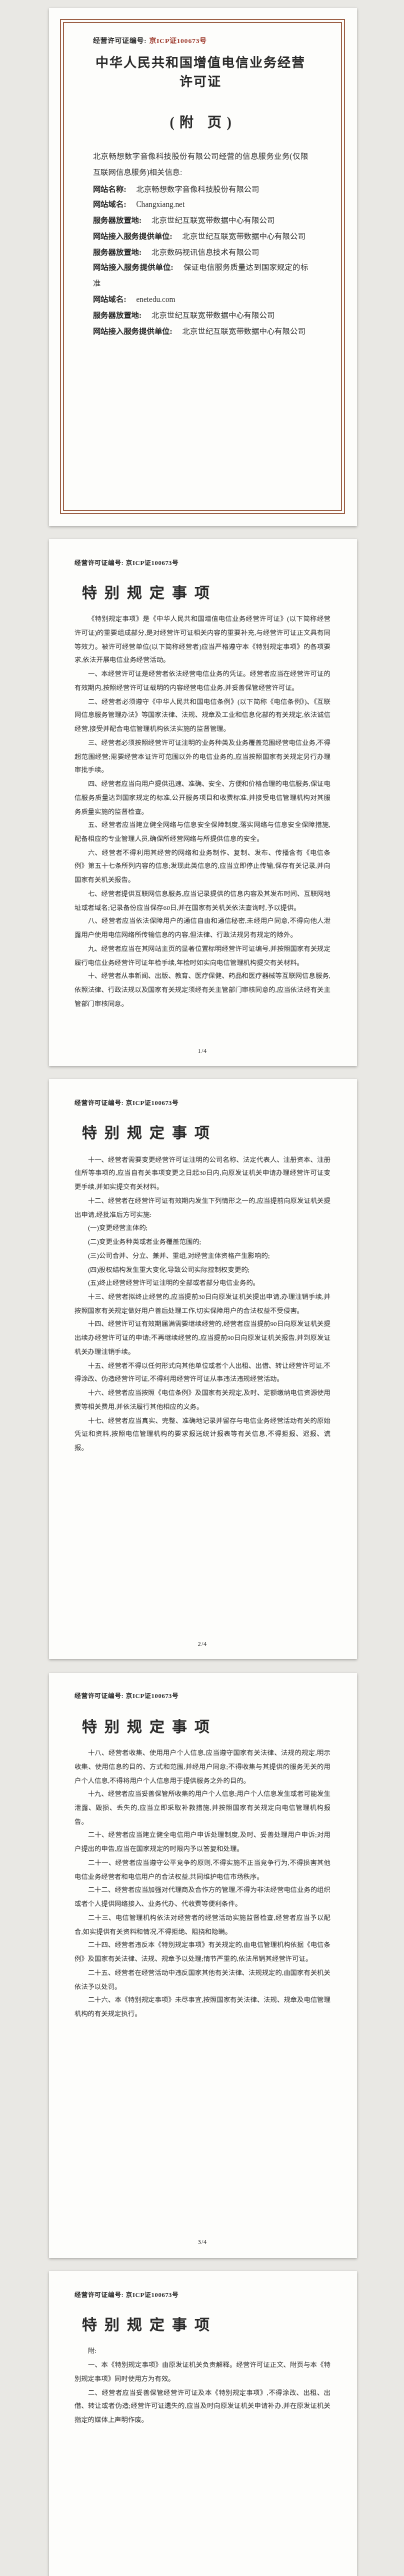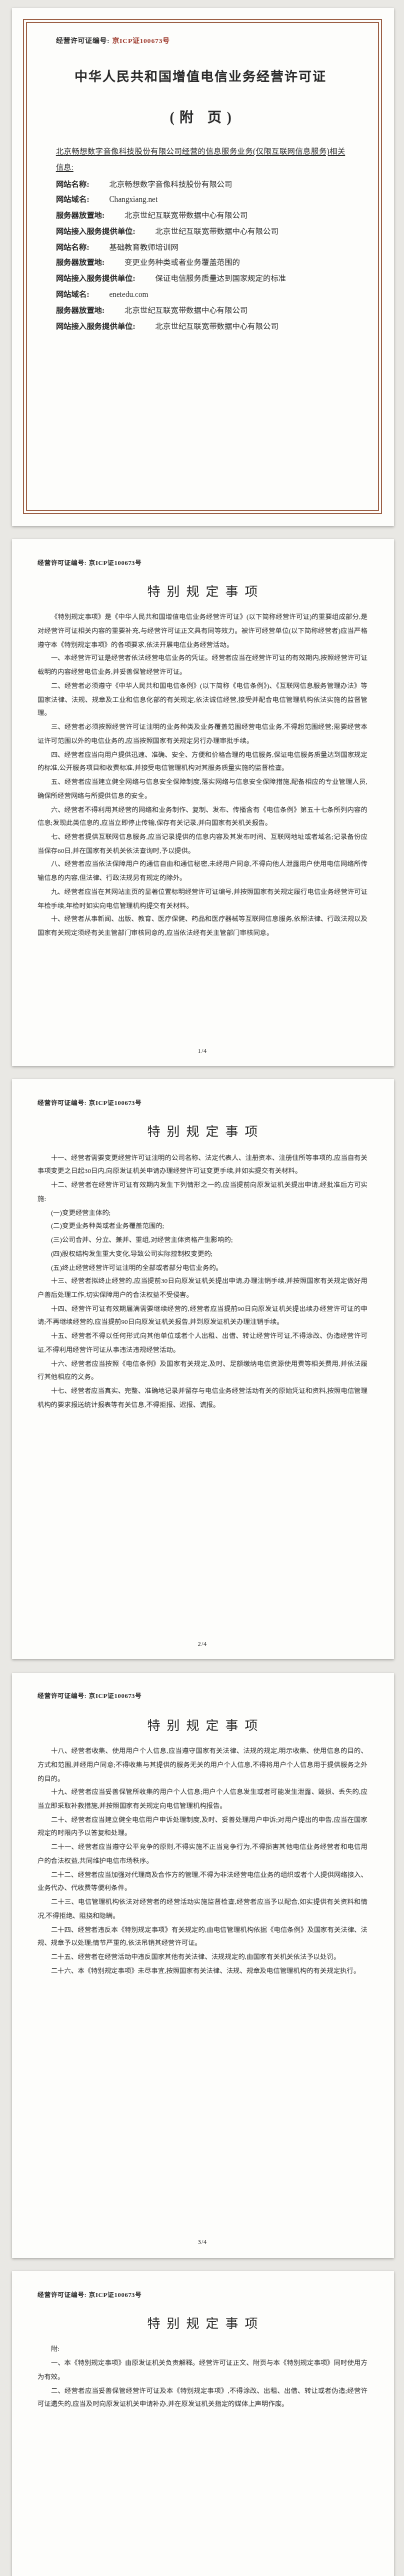--- a/index.html
+++ b/index.html
@@ -4,21 +4,21 @@
 <style>
   * { box-sizing: border-box; margin: 0; padding: 0; }
   html, body { width: 405px; }
   body {
     background: var(--canvas-bg, #e9e8e4);
     font-family: "Liberation Serif", "DejaVu Serif", serif;
     color: var(--ink, #2b2b2b);
   }
   .stack { width: 405px; padding: 7.7px 0 14.4px; }
   .page {
-    width: 382px;
+    width: 308px;
     margin: 0 auto 13.4px;
     background: var(--page-bg, #fdfdfb);
     box-shadow: 0 0.5px 2.6px rgba(0,0,0,.28), 0 0 0.5px rgba(0,0,0,.2);
     display: flex;
     flex-direction: column;
   }
 
   
   .cert { min-height: 518px; padding: 11.3px; }
   .cert-frame-outer {
@@ -27,51 +27,51 @@
     padding: 2.1px;
   }
   .cert-frame-inner {
     flex: 1;
     border: 0.5px solid var(--cert-border, #9c5f45);
     padding: 12.4px 33px 20.6px 29px;
   }
   .cert-header { font-size: 7px; font-weight: bold; letter-spacing: 0.3px; }
   .cert-header .num { color: var(--number-red, #9e3b2e); margin-left: 2.6px; }
   .cert-title {
-    margin-top: 21px;
+    margin-top: 7px;
     font-size: 13px; font-weight: bold;
     text-align: center; letter-spacing: 1px;
   }
   .cert-subtitle {
     margin-top: 21px;
     text-align: center;
     font-size: 14px; font-weight: bold;
     letter-spacing: 5.2px; text-indent: 5.2px;
   }
   .cert-intro {
     margin-top: 17.5px;
-    font-size: 7.7px; line-height: 2.05; text-align: justify; text-decoration: underline;
+    font-size: 7.7px; line-height: 2.05; text-align: justify;
   }
   .cert-entries { margin-top: 1px; }
   .entry { font-size: 7.7px; line-height: 2.05; text-align: justify; }
   .entry-label { font-weight: bold; margin-top: 35px; }
-  .entry-value { margin-left: 20px; }
+  .entry-value { margin-left: 10px; }
 
   
   .prov { padding: 18.5px 26px 12.4px; }
   .prov.p1 { min-height: 527px; }
   .prov.p2 { min-height: 580px; }
   .prov.p3 { min-height: 585px; }
   .prov.p4 { min-height: 588px; }
   .prov-header { font-size: 6.4px; font-weight: bold; letter-spacing: 0.3px; }
   .prov-header .num { margin-left: 2.1px; }
   .prov-title {
     margin: 14.4px 0 10.3px;
-    text-align: center;
-    font-size: 13px; font-weight: normal;
+    text-align: left;
+    font-size: 15px; font-weight: bold;
     letter-spacing: .5em; text-indent: .5em;
   }
   .prov-body .para {
     font-size: 6.7px; line-height: 2.05;
     text-align: justify; text-indent: 2em;
   }
   .page-num {
     margin-top: auto;
     padding-top: 13.4px;
     text-align: center;
@@ -95,24 +95,23 @@
         <div class="cert-entries">
 
             <p class="entry"><span class="entry-label">网站名称:</span><span class="entry-value">北京畅想数字音像科技股份有限公司</span></p>
 
             <p class="entry"><span class="entry-label">网站域名:</span><span class="entry-value">Changxiang.net</span></p>
 
             <p class="entry"><span class="entry-label">服务器放置地:</span><span class="entry-value">北京世纪互联宽带数据中心有限公司</span></p>
 
             <p class="entry"><span class="entry-label">网站接入服务提供单位:</span><span class="entry-value">北京世纪互联宽带数据中心有限公司</span></p>
 
-            <p class="entry"><span class="entry-label">网站名称:</span><span class="entry-value">基础教育教师培训网</span></p>
-
-
-            <p class="entry"><span class="entry-label">服务器放置地:</span><span class="entry-value">变更业务种类或者业务覆盖范围的</span></p>
+
+
+            <p class="entry"><span class="entry-label">服务器放置地:</span><span class="entry-value">北京数码视讯信息技术有限公司</span></p>
 
             <p class="entry"><span class="entry-label">网站接入服务提供单位:</span><span class="entry-value">保证电信服务质量达到国家规定的标准</span></p>
 
 
             <p class="entry"><span class="entry-label">网站域名:</span><span class="entry-value">enetedu.com</span></p>
 
             <p class="entry"><span class="entry-label">服务器放置地:</span><span class="entry-value">北京世纪互联宽带数据中心有限公司</span></p>
 
             <p class="entry"><span class="entry-label">网站接入服务提供单位:</span><span class="entry-value">北京世纪互联宽带数据中心有限公司</span></p>
           </div>

